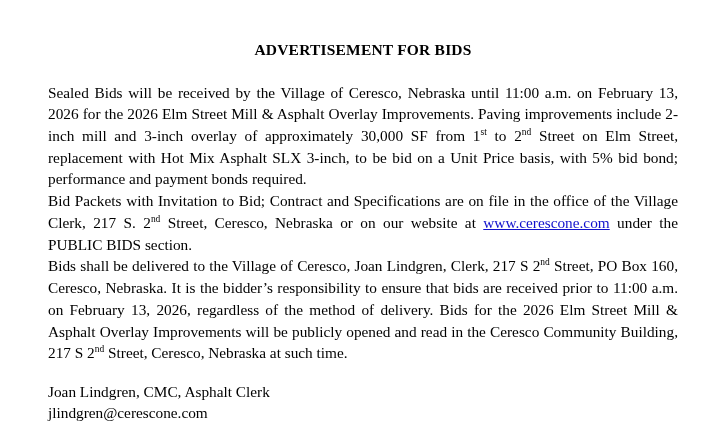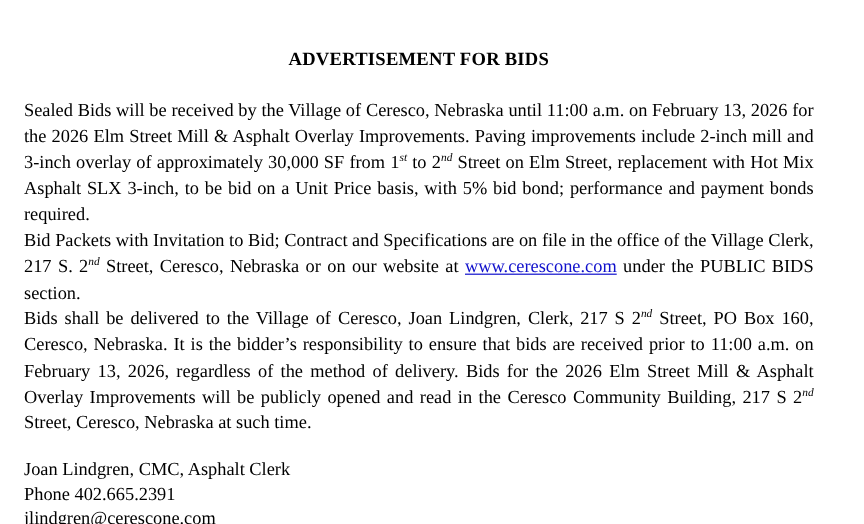--- a/index.html
+++ b/index.html
@@ -12,21 +12,21 @@
     background: #ffffff;
     font-family: "Liberation Serif", serif;
     color: #000000;
     overflow: hidden;
   }
   .page {
     position: relative;
     width: 720px;
     height: 318px;
     box-sizing: border-box;
-    padding: 30px 42px 0 20px;
+    padding: 30px 42px 0 48px;
   }
   .doc-title {
     text-align: center;
     font-weight: bold;
     font-size: 15.5px;
     letter-spacing: 0.2px;
     margin: 11px 0 0 0;
     line-height: 1.2;
   }
   .body-block {
@@ -39,21 +39,20 @@
     font-size: 15.3px;
     line-height: 1.42;
   }
   p.para.gap-before {
     margin-top: 0px;
   }
   sup {
     font-size: 0.62em;
     vertical-align: super;
     line-height: 0;
-    font-style: italic;
   }
   a.weblink {
     color: #1111cc;
     text-decoration: underline;
   }
   .contact-block {
     margin-top: 18px;
   }
   .contact-block div {
     font-size: 15.3px;
@@ -76,18 +75,17 @@
     <p class="para gap-before">
       <span>Bid Packets with Invitation to Bid; Contract and Specifications are on file in the office of the Village Clerk, 217 S. 2<sup>nd</sup> Street, Ceresco, Nebraska or on our website at <a class="weblink" href="#">www.cerescone.com</a> under the PUBLIC BIDS section.</span>
     </p>
 
     <p class="para gap-before">
       <span>Bids shall be delivered to the Village of Ceresco, Joan Lindgren, Clerk, 217 S 2<sup>nd</sup> Street, PO Box 160, Ceresco, Nebraska.  It is the bidder’s responsibility to ensure that bids are received prior to 11:00 a.m. on February 13, 2026, regardless of the method of delivery. Bids for the 2026 Elm Street Mill &amp; Asphalt Overlay Improvements will be publicly opened and read in the Ceresco Community Building, 217 S 2<sup>nd</sup> Street, Ceresco, Nebraska at such time.</span>
     </p>
 
     <div class="contact-block">
       <div>Joan Lindgren, CMC, Asphalt Clerk</div>
-      <div>Phone 402.665.2391</div>
       <div>jlindgren@cerescone.com</div>
     </div>
 
   </div>
 </div>
 
 </body></html>

